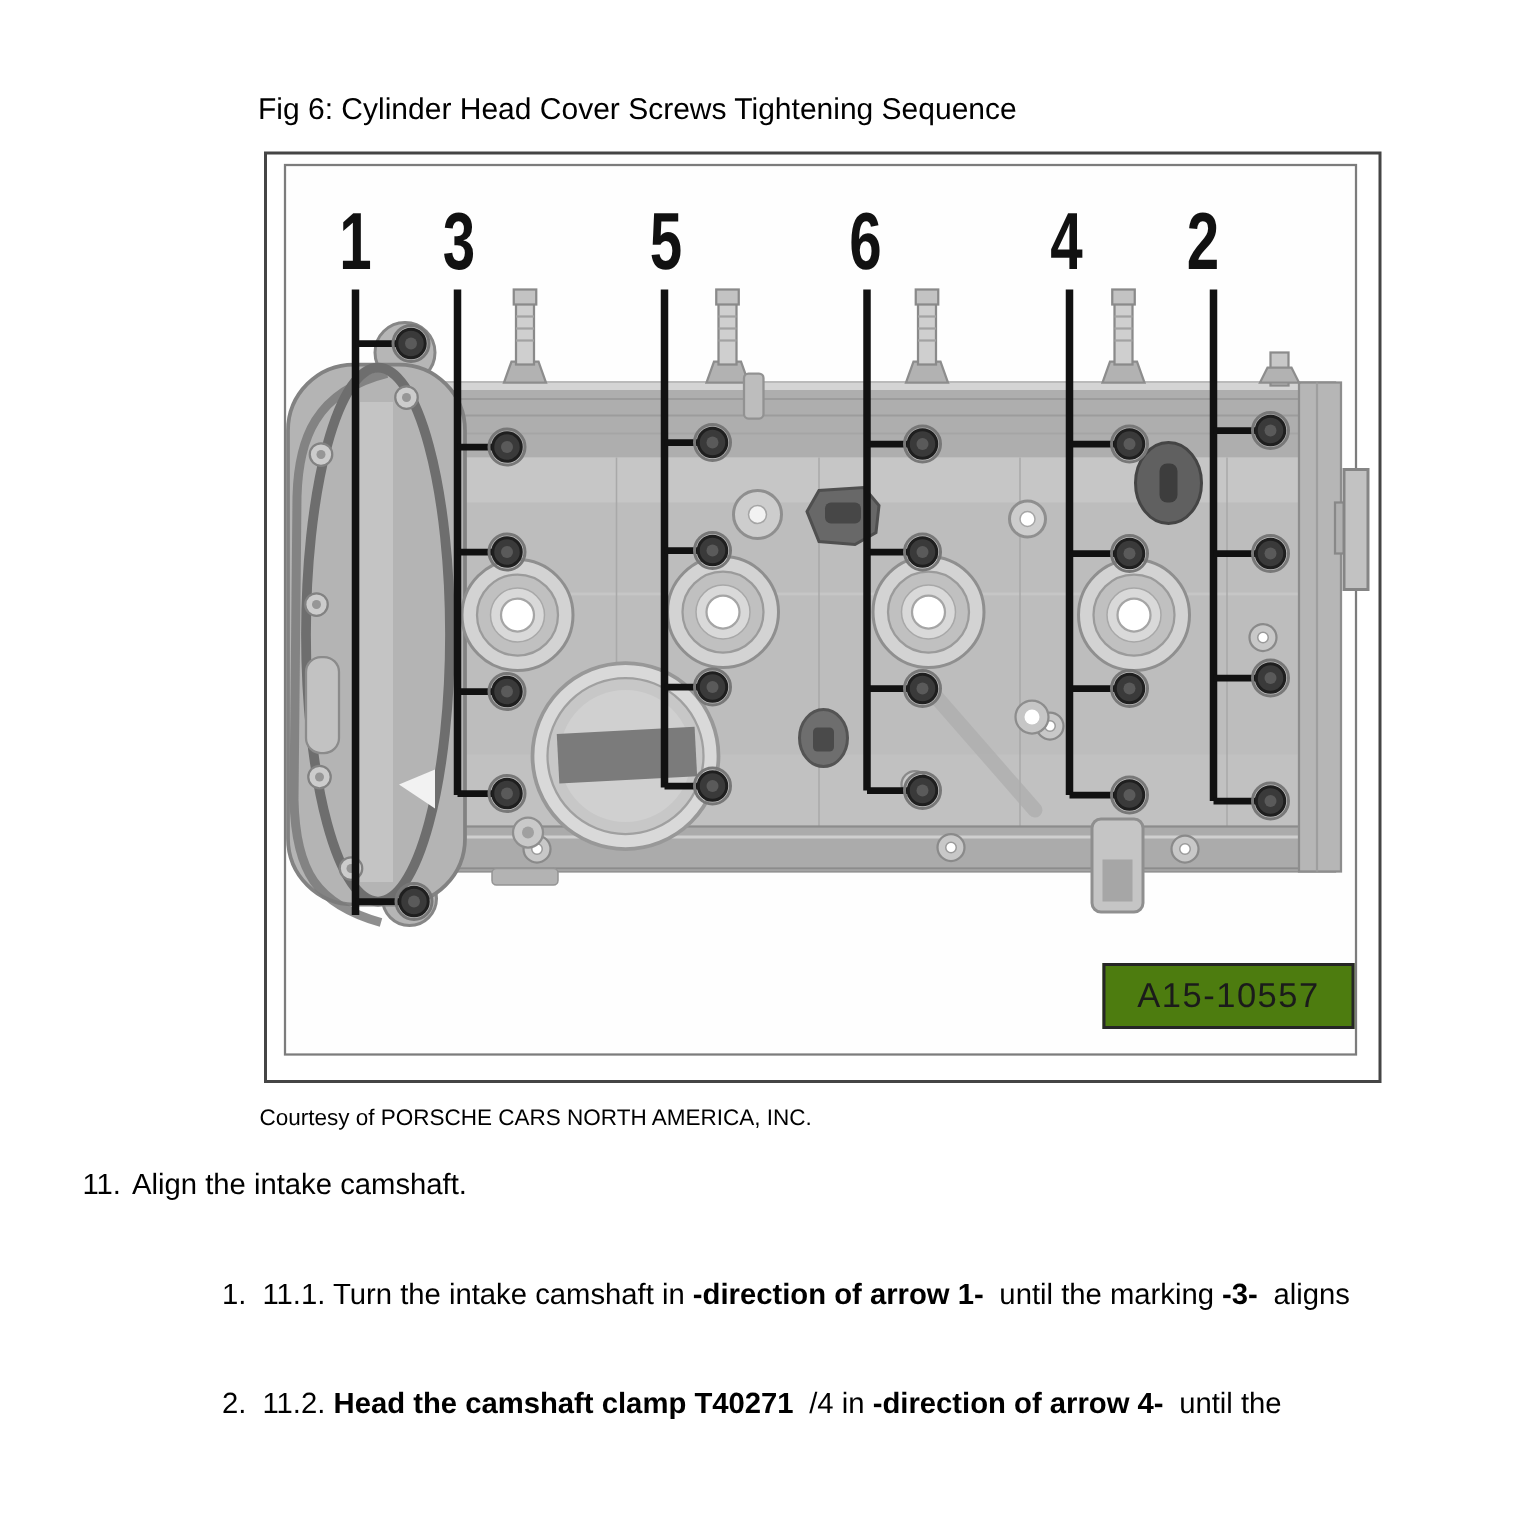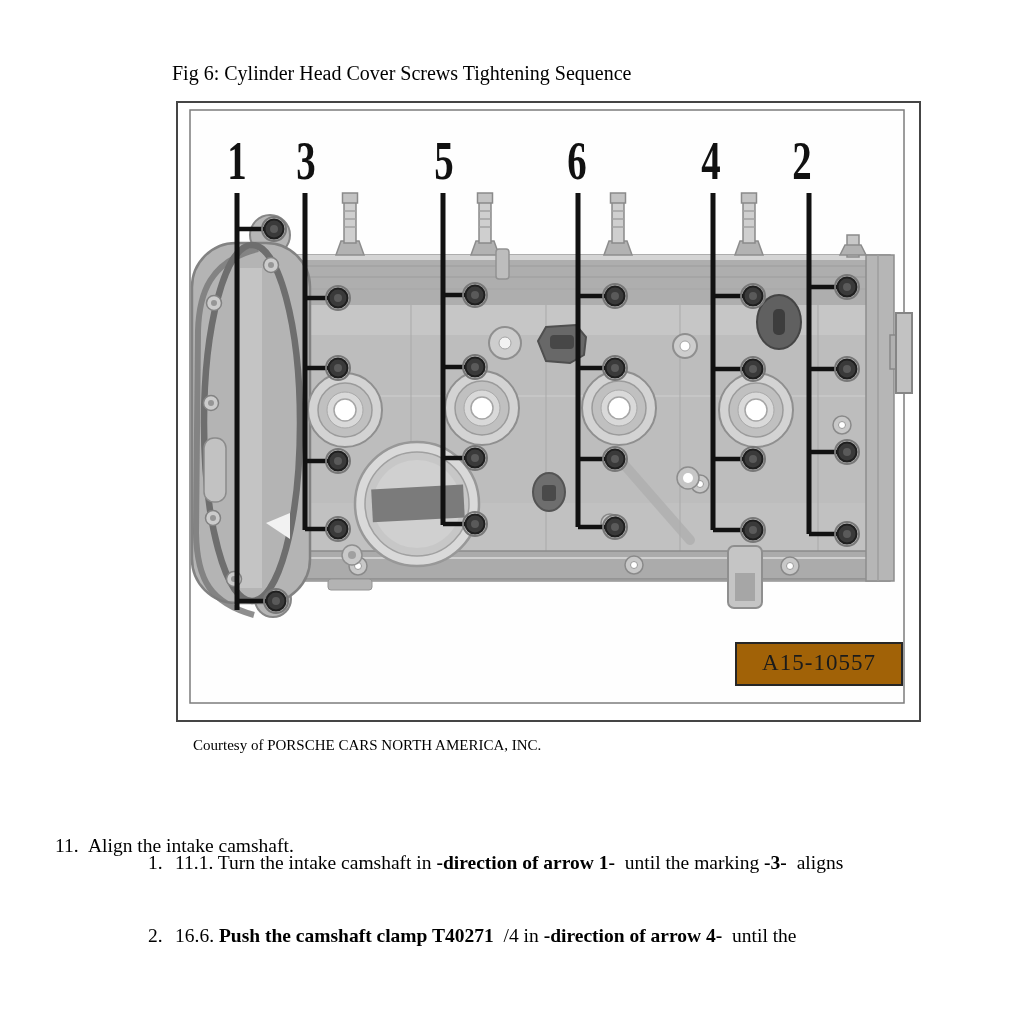--- a/index.html
+++ b/index.html
@@ -1,40 +1,40 @@
 <!DOCTYPE html>
 <html><head>
 <meta charset="utf-8">
 <style>
   html,body { margin:0; padding:0; background:#ffffff; }
   .page {
     position:relative; width:924px; height:1024px; background:#ffffff;
-    font-family:Liberation Serif, serif; color:#0a0a0a; overflow:hidden;
+    font-family:Liberation Sans, sans-serif; color:#0a0a0a; overflow:hidden;
   }
   .fig-caption {
     position:absolute; left:172px; top:61px;
     font-size:20px; line-height:24px; color:#000;
   }
   .figure-box {
     position:absolute; left:176px; top:101px; width:741px; height:617px;
     border:2px solid #454545; background:#ffffff; box-sizing:content-box;
   }
   .figure-box svg { position:absolute; left:0; top:0; }
   .figure-id {
     position:absolute; left:557px; top:539px; width:164px; height:40px;
-    border:2.5px solid #262626; background:#a16207;
+    border:2.5px solid #262626; background:#4d7c0f;
     font-size:23px; line-height:38px; text-align:center; color:#1b1b1b;
     letter-spacing:1px;
   }
   .fig-credit {
     position:absolute; left:173px; top:736px;
-    font-size:15px; line-height:19px; color:#000;margin-left:20px;
+    font-size:15px; line-height:19px; color:#000;
   }
   .step-main {
-    position:absolute; left:55px; top:832px;
+    position:absolute; left:55px; top:776px;
     font-size:19.5px; line-height:28px; color:#000;
   }
   .step-main .marker { display:inline-block; width:33px; }
   .substep {
     position:absolute; left:148px; width:830px;
     font-size:19.5px; line-height:28px; color:#000;
   }
   .substep .marker { position:absolute; left:0; top:0; }
   .substep .content { margin-left:27px; }
   .substep-1 { top:849px; }
@@ -256,17 +256,17 @@
   <div class="substep substep-1">
     <span class="marker">1.</span>
     <div class="content rich">
         <div class="rline"><span>11.1. Turn the intake camshaft in </span><b>-direction of arrow 1-</b><span> until the marking </span><b>-3-</b><span> aligns</span></div>
       </div>
   </div>
 
   <div class="substep substep-2">
     <span class="marker">2.</span>
     <div class="content rich">
-        <div class="rline"><span>16.6. </span><b>Push the camshaft clamp T40271</b><span> /4 in </span><b>-direction of arrow 4-</b><span> until the</span></div>
+        <div class="rline"><span>11.2. </span><b>Head the camshaft clamp T40271</b><span> /4 in </span><b>-direction of arrow 4-</b><span> until the</span></div>
       </div>
   </div>
 
 </div>
 
 </body></html>

